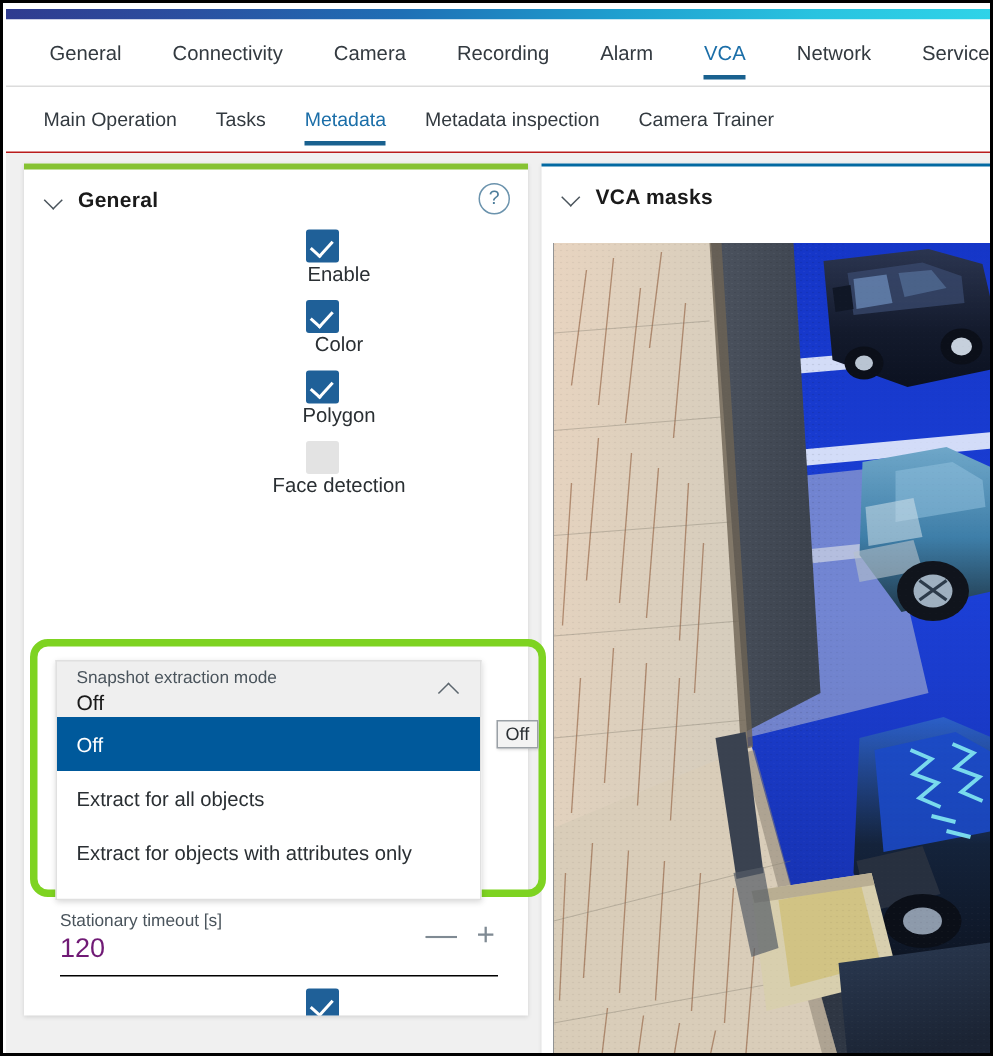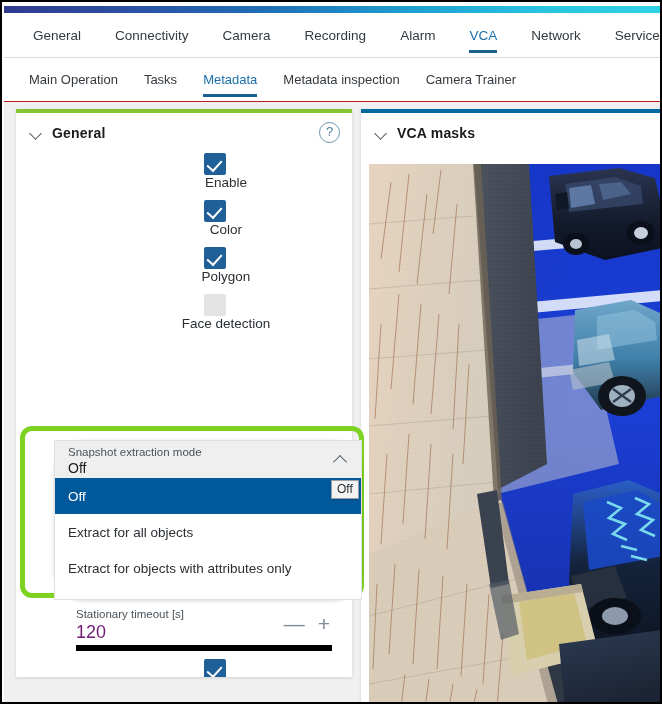--- a/index.html
+++ b/index.html
@@ -116,22 +116,22 @@
     content:""; position:absolute; left:6px; top:4px;
     width:7px; height:12px;
     border-right:2.3px solid #fff; border-bottom:2.3px solid #fff;
     transform:rotate(42deg);
   }
   .check-label { font-size:13.5px; color:#2a2f33; margin-left:22px; }
 
   
   .field-row {
     position:relative;
-    margin: 6px 20px 0 60px;
-    border-bottom:6px solid #000000;
+    margin: 6px 20px 0 24px;
+    border-bottom:1px solid #000000;
     padding-bottom:10px;
     height:44px;
   }
   .field-label { font-size:11.5px; color:#4a545c; line-height:15px; }
   .field-value { font-size:18px; color:#701a75; line-height:21px; }
   .stepper { position:absolute; right:2px; top:8px; display:flex; gap:13px; }
   .stepper span {
     color:#7f8a93; font-size:21px; line-height:18px; cursor:pointer;
     font-weight:300;
   }
@@ -142,42 +142,41 @@
     border-top:3px solid #1c6b4a;
     background:#ffffff;
     height:46px;
   }
   .card-sub .card-head { height:46px; }
 
   
   .card-right {
     position:absolute; left:357px; top:7px; width:301px; height:595px;
     background:#ffffff;
-    border-top:4px solid #0369a1;
+    border-top:2px solid #0369a1;
     box-shadow:0 1px 3px rgba(0,0,0,.13);
     overflow:hidden;
   }
 
   
   .video-wrap {
     position:absolute; left:8px; top:51px; width:293px; height:544px;
     overflow:hidden; background:#2a3038;
   }
   .video-svg { display:block; width:100%; height:100%; }
 
   
   .hl-box {
     position:absolute; left:16px; top:324px; width:344px; height:172px;
     border:5px solid #7ed321; border-radius:12px;
     pointer-events:none; z-index:40;
   }
   .dropdown {
-    position:absolute; left:50px; top:338px; width:308px; z-index:45;
+    position:absolute; left:33px; top:338px; width:284px; z-index:45;
     box-shadow:0 1px 4px rgba(0,0,0,.16);
-    border-radius:31px;
   }
   .dd-head {
     position:relative;
     background:#efefef; height:38px; padding:4px 10px 0 13px;
     border:1px solid #e0e0e0; border-bottom:none;
   }
   .dd-head-label { font-size:11.5px; color:#4a545c; line-height:14px; }
   .dd-head-value { font-size:14px; color:#1a1a1a; line-height:18px; }
   .chev-up {
     position:absolute; right:13px; top:13px; width:14px; height:10px;

